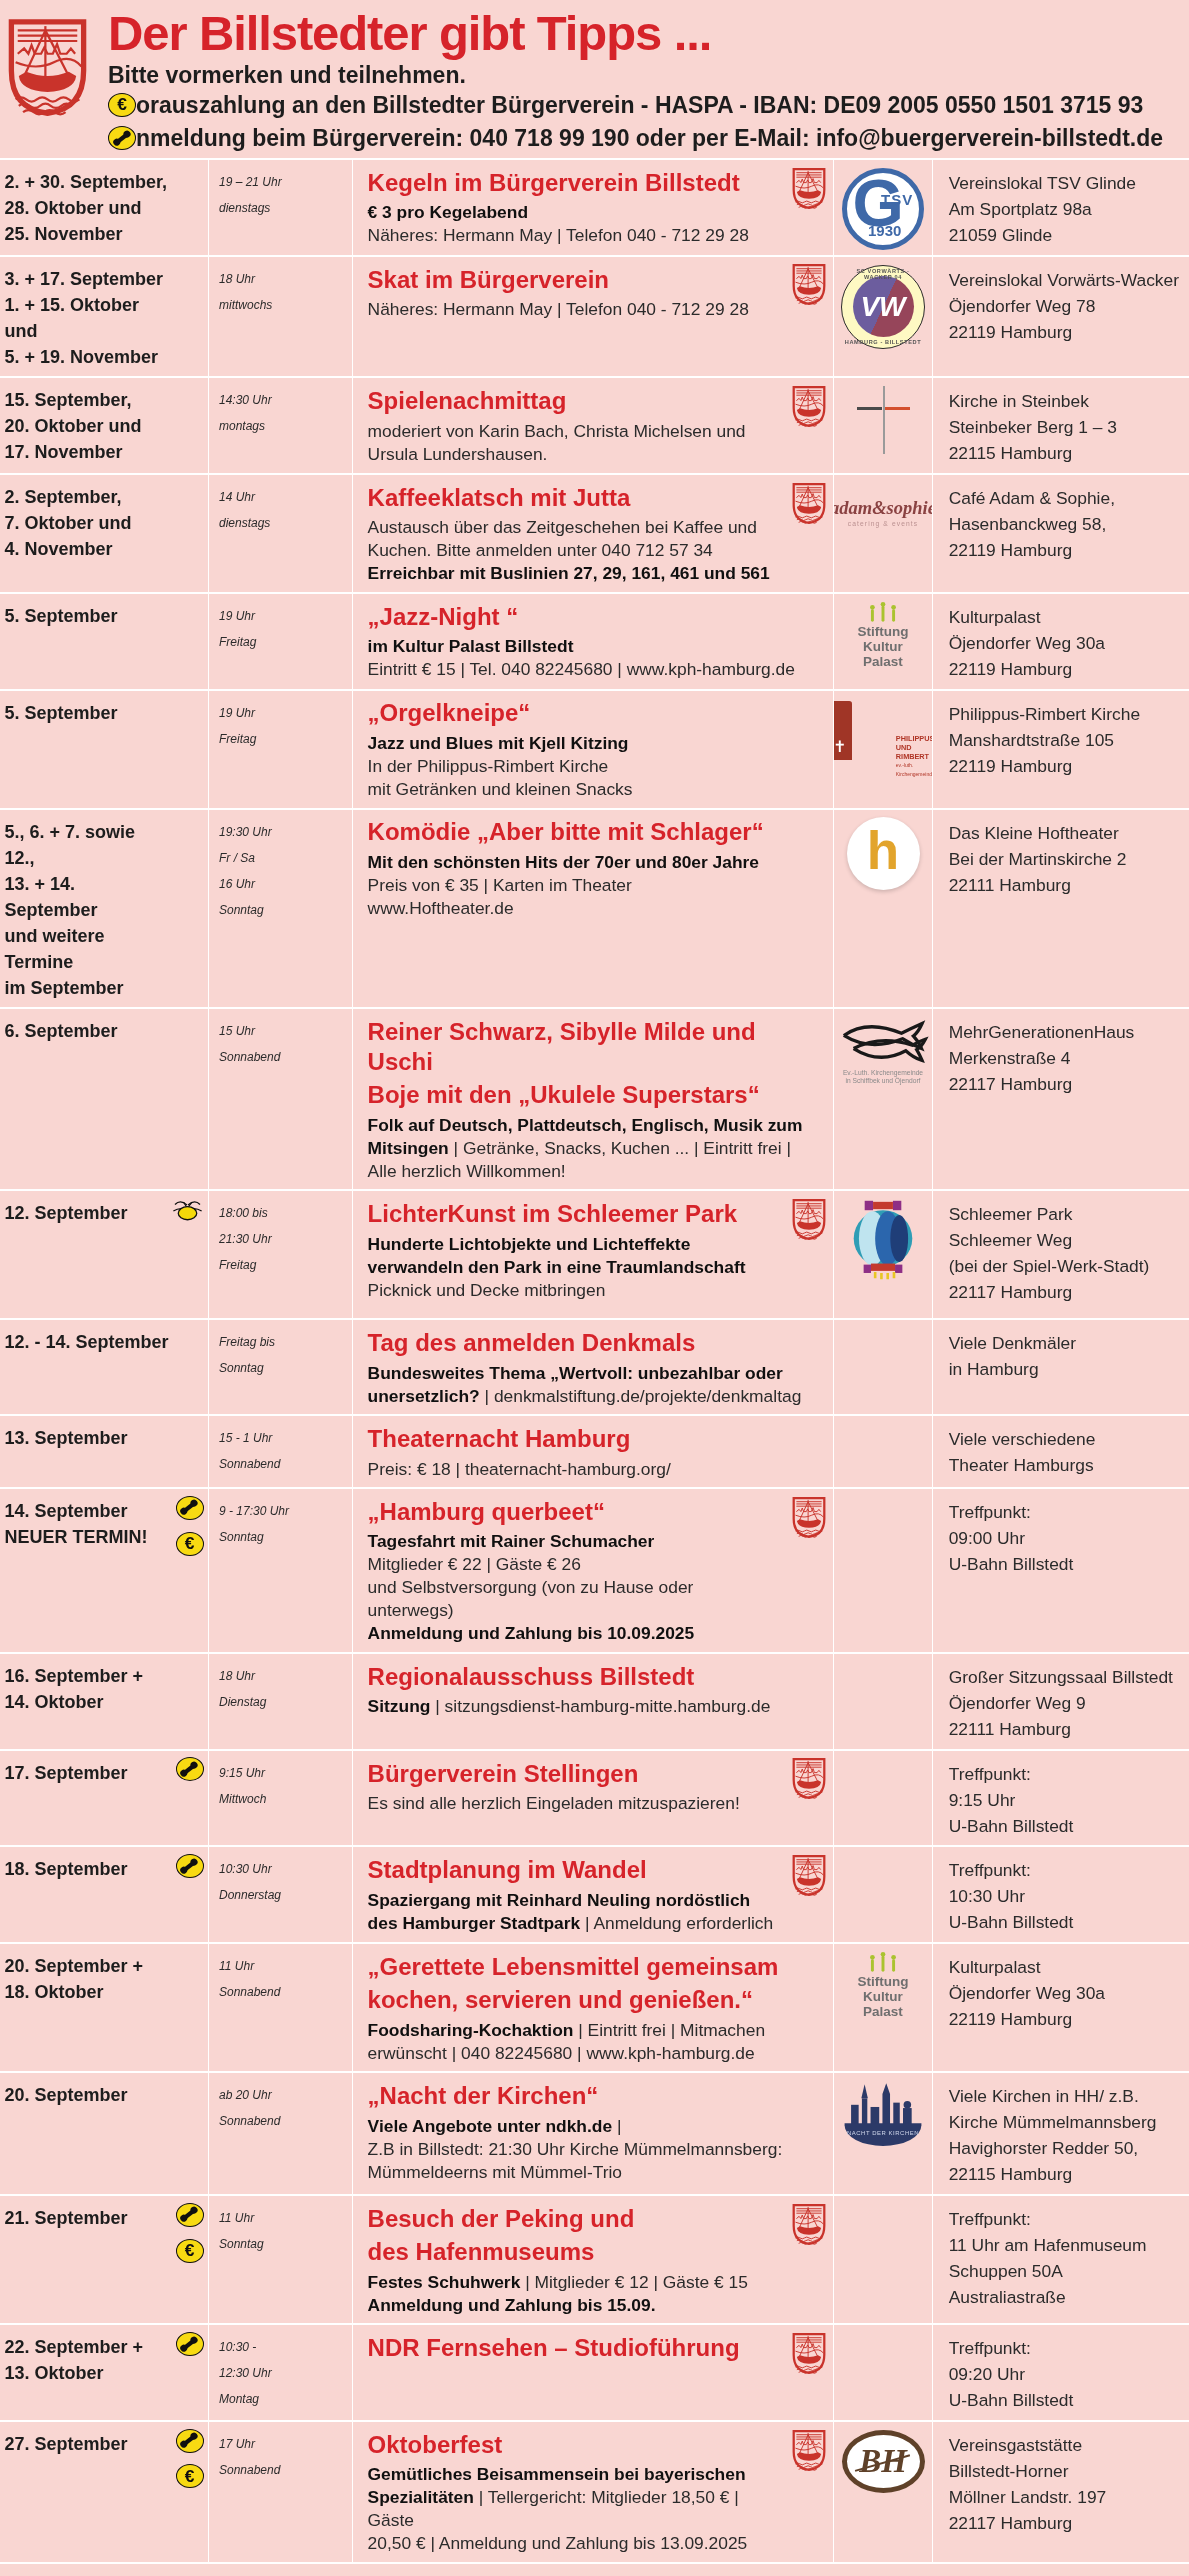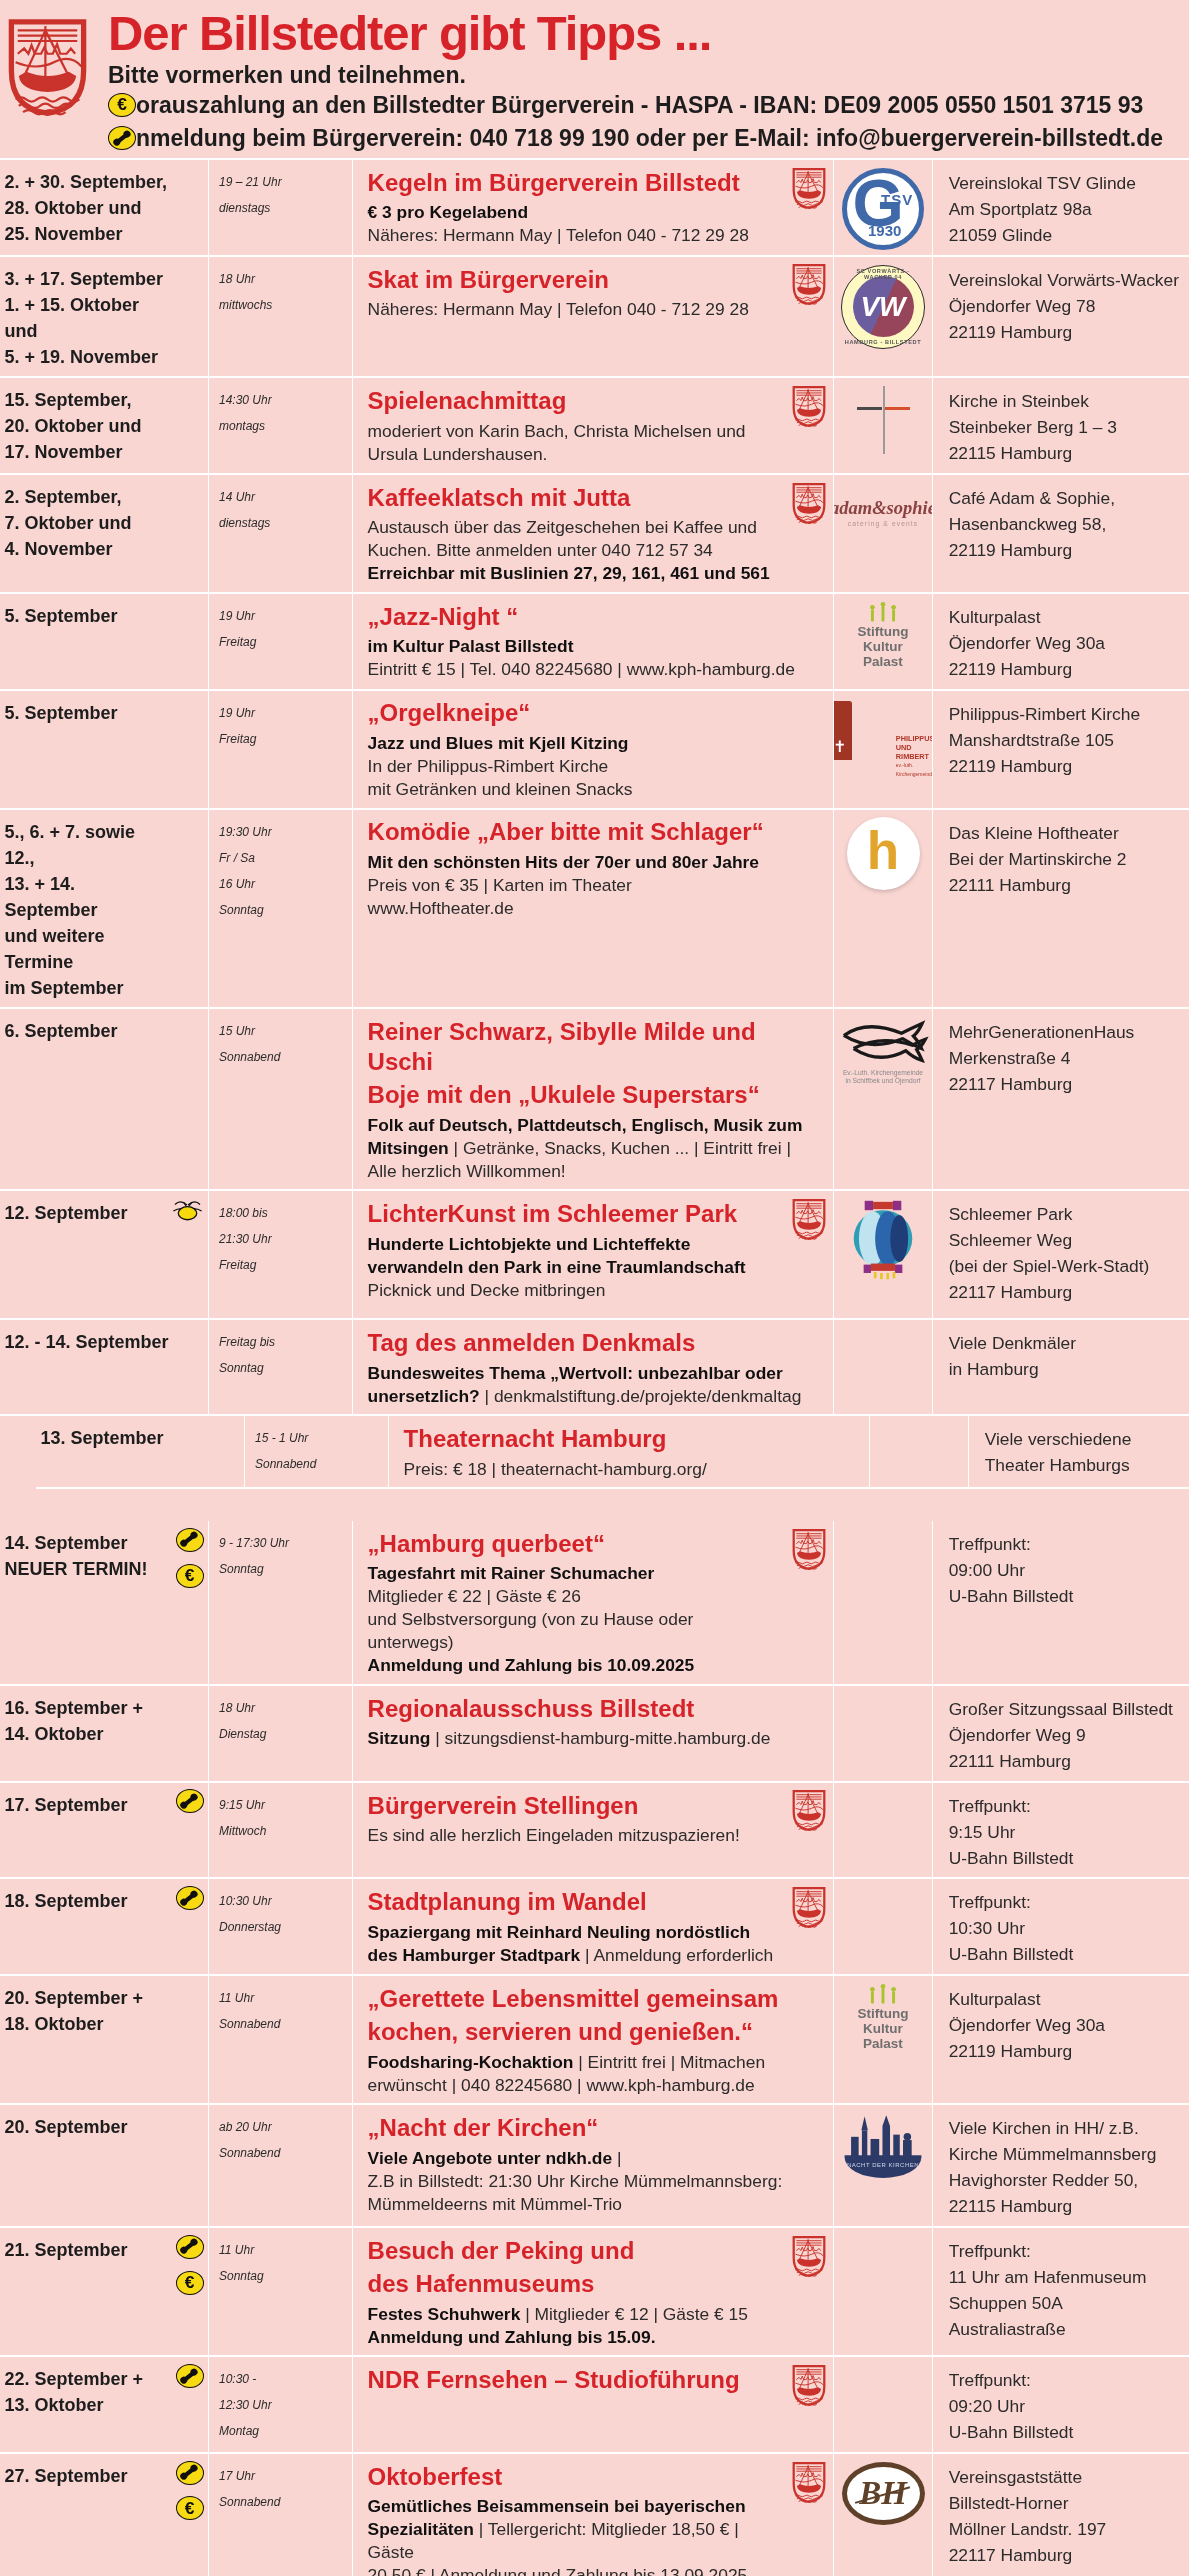--- a/index.html
+++ b/index.html
@@ -513,41 +513,41 @@
             <div class="desc-line"><span></span><b>Bundesweites Thema „Wertvoll: unbezahlbar oder</b><span></span></div>
             <div class="desc-line"><span></span><b>unersetzlich?</b><span> | denkmalstiftung.de/projekte/denkmaltag</span></div>
           </div>
         </div>
         <div class="cell icon-cell"></div>
         <div class="cell loc-cell">
           <div>Viele Denkmäler</div>
           <div>in Hamburg</div>
         </div>
       </div>
-      <div class="row" style="min-height: 61px; margin-left: 36px;">
+      <div class="row" style="min-height: 61px;">
         <div class="cell date-cell">
           <div class="date-line">13. September</div>
         </div>
         <div class="cell time-cell">
           <div>15 - 1 Uhr</div>
           <div>Sonnabend</div>
         </div>
         <div class="cell desc-cell">
           <div>
             <div class="event-title">Theaternacht Hamburg</div>
             <div class="desc-line"><span>Preis: € 18 | theaternacht-hamburg.org/</span></div>
           </div>
         </div>
         <div class="cell icon-cell"></div>
         <div class="cell loc-cell">
           <div>Viele verschiedene</div>
           <div>Theater Hamburgs</div>
         </div>
       </div>
-      <div class="row" style="min-height: 128px; margin-top: 32px;">
+      <div class="row" style="min-height: 128px;">
         <div class="cell date-cell">
           <div class="date-line">14. September</div>
           <div class="date-line">NEUER TERMIN!</div>
           <div class="date-badges">
             <span><span class="badge">
                 <svg viewBox="0 0 48 40" width="22.4" height="19">
                   <g fill="#101010" transform="rotate(-38 24 20)">
                     <rect x="7" y="15" width="34" height="9" rx="4.5"></rect>
                     <circle cx="10" cy="19" r="7.5"></circle>
                     <circle cx="38" cy="19" r="7.5"></circle>

